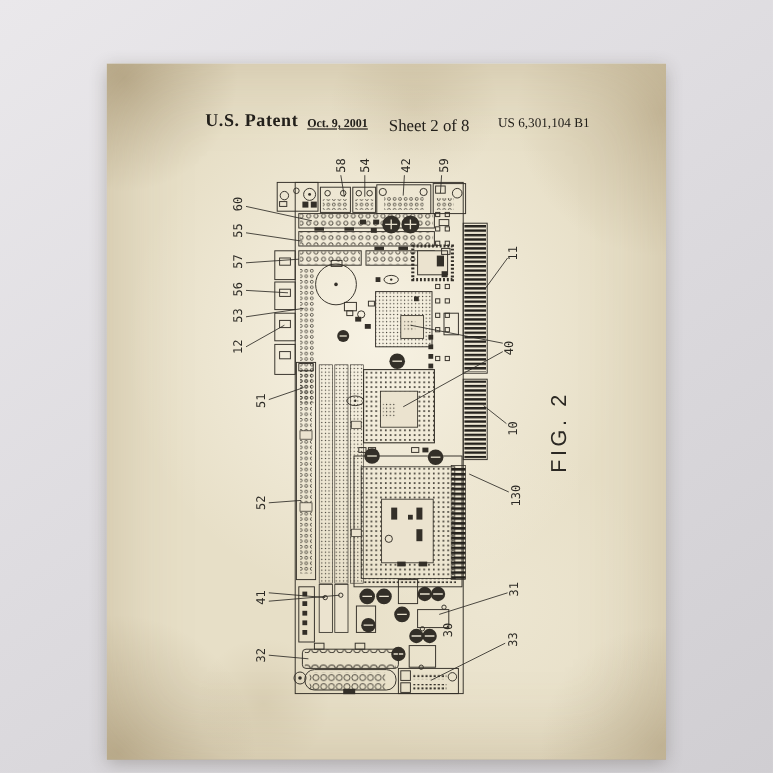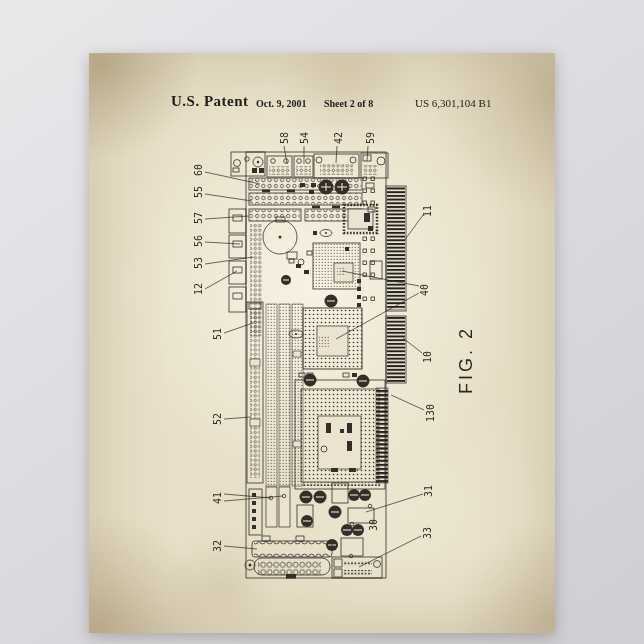--- a/index.html
+++ b/index.html
@@ -13,22 +13,22 @@
       radial-gradient(ellipse 45% 35% at 68% 78%, rgba(241,235,217,.55), rgba(241,235,217,0) 70%),
       radial-gradient(circle 95px at 3% 2%, rgba(122,98,58,.34), rgba(122,98,58,0)),
       radial-gradient(circle 120px at 99% 7%, rgba(130,105,62,.26), rgba(130,105,62,0)),
       radial-gradient(circle 115px at 2% 99%, rgba(118,94,54,.30), rgba(118,94,54,0)),
       radial-gradient(circle 100px at 99% 98%, rgba(118,94,54,.22), rgba(118,94,54,0)),
       radial-gradient(circle 70px at 55% 6%, rgba(140,115,70,.16), rgba(140,115,70,0)),
       radial-gradient(circle 55px at 28% 92%, rgba(140,115,70,.14), rgba(140,115,70,0));
     box-shadow: inset 0 0 70px rgba(128,103,60,.28), 0 4px 14px rgba(70,65,55,.32); margin-top: 21px;}
   .hdr{position:absolute;color:#23201b;white-space:nowrap;}
   .hdr-patent{left:82px;top:40px;font-size:15px;font-weight:bold;letter-spacing:.5px;}
-  .hdr-date{left:167px;top:45px;font-size:10px;font-weight:bold;}
-  .hdr-sheet{left:235px;top:45px;font-size:10px;font-weight:bold;}
+  .hdr-date{left:167px;top:45px;font-size:10px;font-weight:bold;text-decoration:underline;}
+  .hdr-sheet{left:235px;top:45px;font-size:14px;font-weight:normal;}
   .hdr-num{left:326px;top:44px;font-size:11px;font-weight:normal;}
   .fig-caption{position:absolute;left:344px;top:295px;width:70px;height:24px;
     transform:rotate(-90deg);font-family:"Liberation Sans",sans-serif;
     font-size:18px;letter-spacing:3px;color:#2b2823;text-align:center;}
   svg{position:absolute;left:94px;top:68px;}
   .ink{stroke:#332f28;fill:none;stroke-width:.8;}
   .inkf{fill:#332f28;stroke:none;}
   .paperf{fill:#ebe3cf;}
   .ref-num{font-family:"DejaVu Sans Mono",monospace;font-size:10px;fill:#2c2a25;text-anchor:middle;}
   .leader{stroke:#2c2a25;stroke-width:.7;fill:none;}

